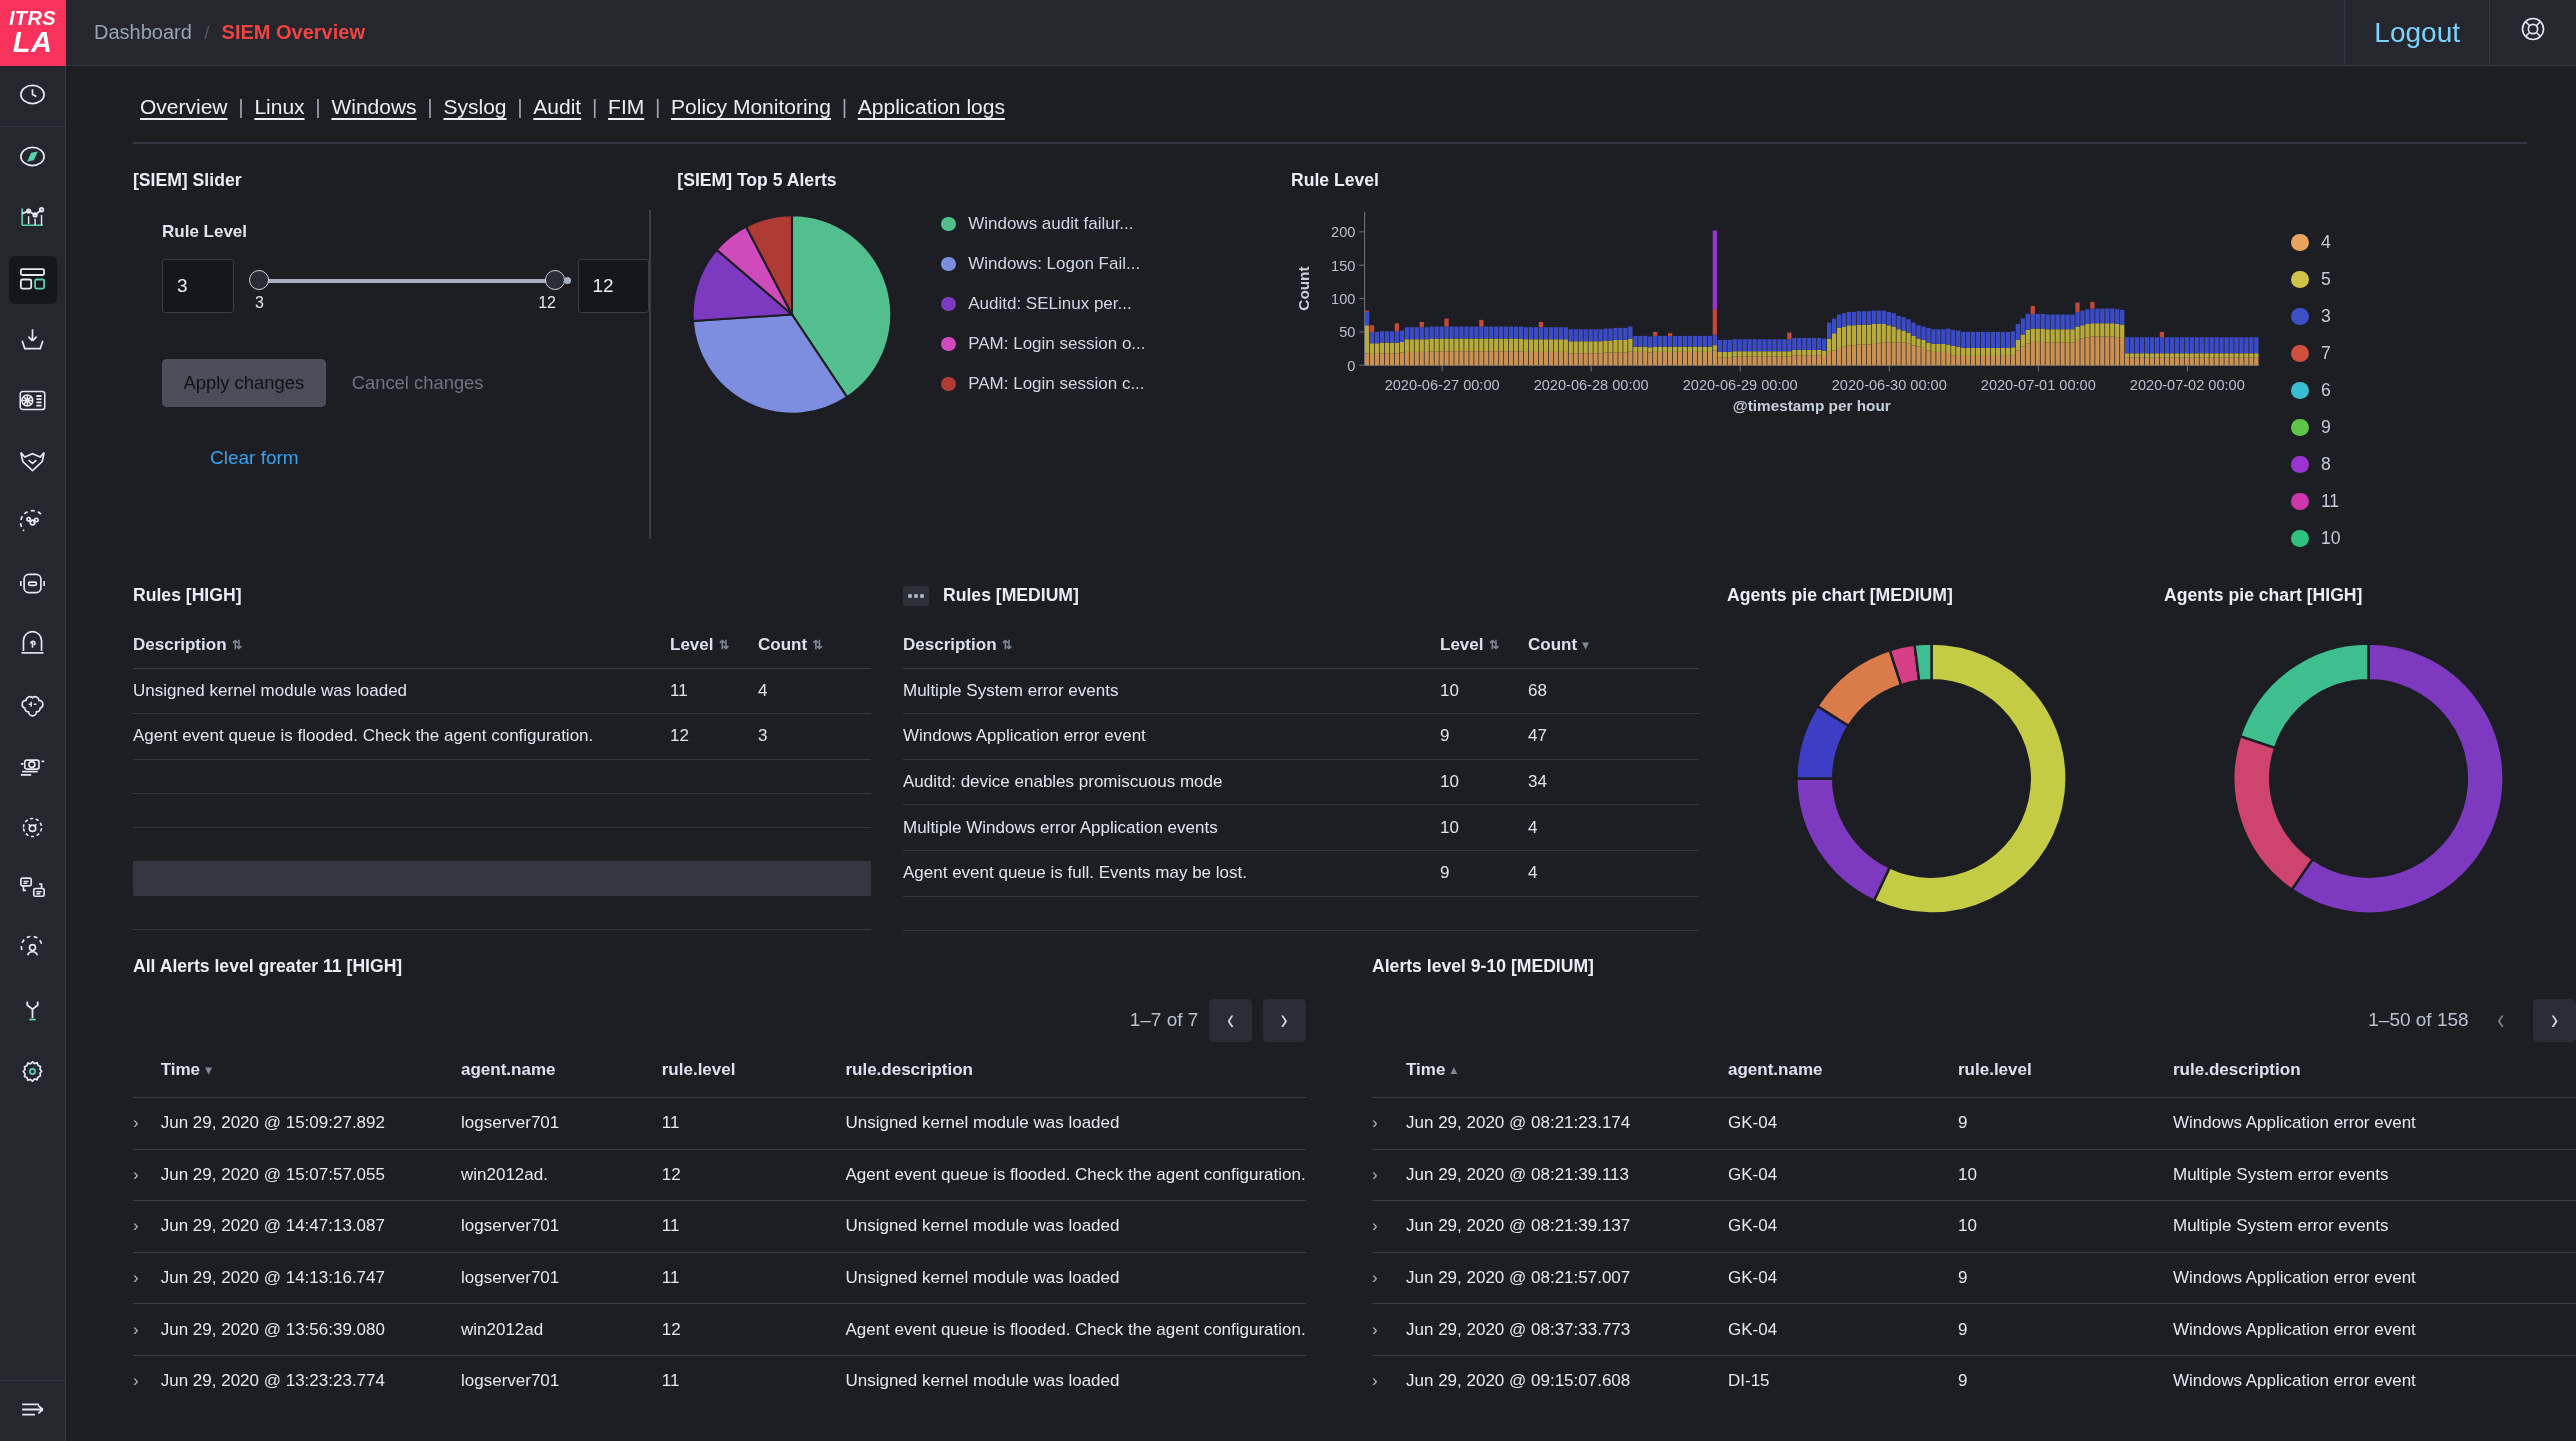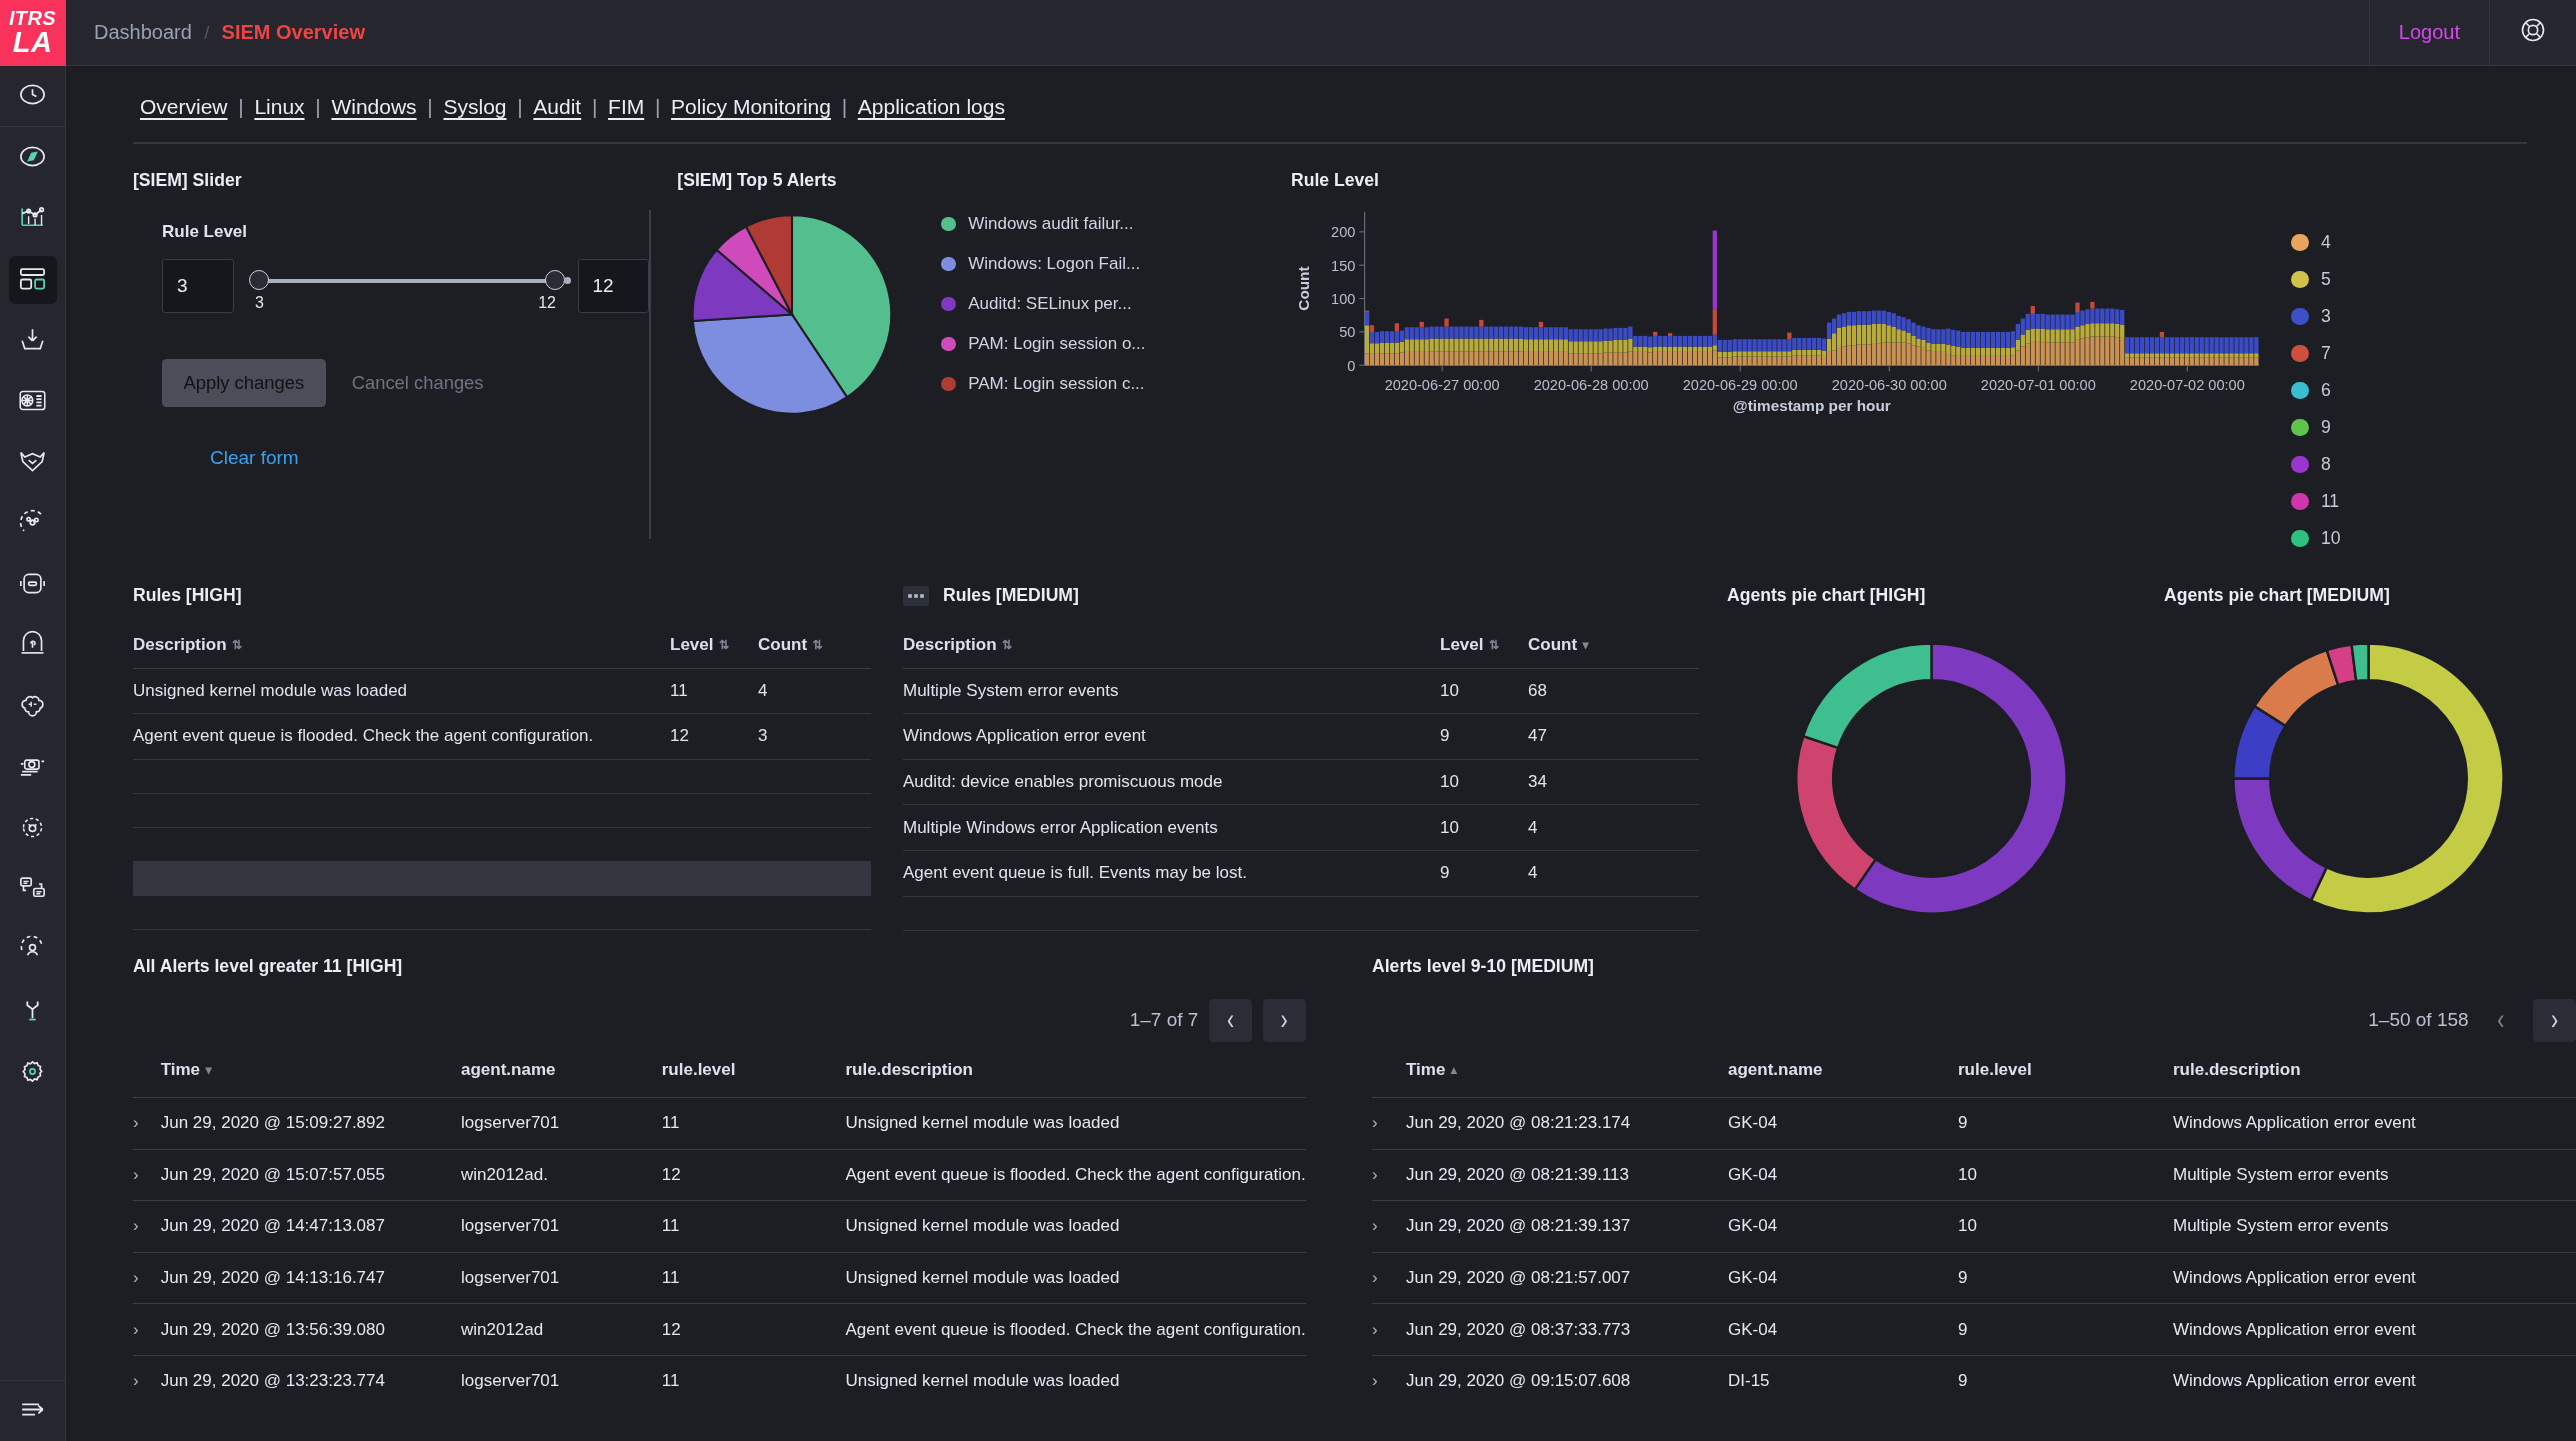--- a/index.html
+++ b/index.html
@@ -47,21 +47,21 @@
     background: #25262e;
     border-bottom: 0.8px solid #343741;
     display: flex; align-items: center;
   }
   .breadcrumb { display: flex; align-items: center; gap: 12.3px; padding-left: 28px; font-size: 20px; }
   .crumb-muted { color: #98a2b3; }
   .crumb-sep { color: #535966; font-size: 18.4px; }
   .crumb-cur { color: #ef4444; font-weight: 700; }
   .topbar-right { margin-left: auto; display: flex; align-items: center; height: 66px; }
   .tb-cell { height: 66px; display: flex; align-items: center; padding: 0 29px; border-left: 0.8px solid #343741; }
-  .tb-cell span { font-size: 20px; color: #d946ef; }
+  .tb-cell span { font-size: 28px; color: #7dd3fc; }
   .tb-cell svg { width: 28px; height: 28px; }
 
   .content { flex: 1 1 auto; padding: 0 0 0 0; overflow: hidden; position: relative; }
 
   .navtabs { padding: 29px 0 0 74px; display: flex; align-items: baseline; gap: 0; font-size: 21px; }
   .navtabs a { color: #e9edf5; text-decoration: underline; text-underline-offset: 3.8px; }
   .navtabs .bar { color: #9aa3b2; padding: 0 10.7px; text-decoration: none; }
   .hr { margin: 23px 49px 0 67px; height: 1.5px; background: #343741; }
 
   
@@ -1134,46 +1134,46 @@
                   <td class="num">4</td>
                 </tr>
               <tr class="blank">
                   <td colspan="3"></td>
                 </tr>
             </tbody>
           </table>
         </div>
 
         <div class="donut-panel" style="width:437px">
-          <div class="panel-title">Agents pie chart [HIGH]</div>
-          <div class="donut-wrap">
-            <svg width="307" height="307" viewBox="0 0 100 100">
-              <g transform="translate(50,50)">
-                <path d="M0 -44 A44 44 0 0 1 -12.9 -42.1 L-9.4 -30.6 A32 32 0 0 0 0 -32 Z" fill="#1d1e24"></path>
-                <path d="M0 -44 A44 44 0 0 1 -25.9 35.6 L-18.8 25.9 A32 32 0 0 0 0 -32 Z" fill="none"></path>
-                <path d="M0,-44 A44,44 0 1,1 -25.0,36.2 L-18.2,26.3 A32,32 0 1,0 0,-32 Z" fill="#7d3ac1" stroke="#1d1e24" stroke-width="0.8"></path>
-                <path d="M-25.0,36.2 A44,44 0 0,1 -41.8,-13.8 L-30.4,-10.0 A32,32 0 0,0 -18.2,26.3 Z" fill="#cf436f" stroke="#1d1e24" stroke-width="0.8"></path>
-                <path d="M-41.8,-13.8 A44,44 0 0,1 0,-44 L0,-32 A32,32 0 0,0 -30.4,-10.0 Z" fill="#3fbf8f" stroke="#1d1e24" stroke-width="0.8"></path>
-              </g>
-            </svg>
-          </div>
-        </div>
-
-        <div class="donut-panel" style="width:437px">
           <div class="panel-title">Agents pie chart [MEDIUM]</div>
           <div class="donut-wrap">
             <svg width="307" height="307" viewBox="0 0 100 100">
               <g transform="translate(50,50)" id="donut2">
                   <path d="M0.000,-44.000 A44,44 0 1,1 -18.734,39.812 L-13.625,28.954 A32,32 0 1,0 0.000,-32.000 Z" fill="#c3cc44" stroke="#1d1e24" stroke-width="0.8"></path>
                   <path d="M-18.734,39.812 A44,44 0 0,1 -44.000,0.000 L-32.000,0.000 A32,32 0 0,0 -13.625,28.954 Z" fill="#7d3ac1" stroke="#1d1e24" stroke-width="0.8"></path>
                   <path d="M-44.000,0.000 A44,44 0 0,1 -37.150,-23.576 L-27.018,-17.146 A32,32 0 0,0 -32.000,0.000 Z" fill="#3d3ec6" stroke="#1d1e24" stroke-width="0.8"></path>
                   <path d="M-37.150,-23.576 A44,44 0 0,1 -13.597,-41.846 L-9.889,-30.434 A32,32 0 0,0 -27.018,-17.146 Z" fill="#d97b4a" stroke="#1d1e24" stroke-width="0.8"></path>
                   <path d="M-13.597,-41.846 A44,44 0 0,1 -5.515,-43.653 L-4.011,-31.748 A32,32 0 0,0 -9.889,-30.434 Z" fill="#d63f85" stroke="#1d1e24" stroke-width="0.8"></path>
                   <path d="M-5.515,-43.653 A44,44 0 0,1 -0.000,-44.000 L-0.000,-32.000 A32,32 0 0,0 -4.011,-31.748 Z" fill="#3fbf8f" stroke="#1d1e24" stroke-width="0.8"></path>
                 </g>
+            </svg>
+          </div>
+        </div>
+
+        <div class="donut-panel" style="width:437px">
+          <div class="panel-title">Agents pie chart [HIGH]</div>
+          <div class="donut-wrap">
+            <svg width="307" height="307" viewBox="0 0 100 100">
+              <g transform="translate(50,50)">
+                <path d="M0 -44 A44 44 0 0 1 -12.9 -42.1 L-9.4 -30.6 A32 32 0 0 0 0 -32 Z" fill="#1d1e24"></path>
+                <path d="M0 -44 A44 44 0 0 1 -25.9 35.6 L-18.8 25.9 A32 32 0 0 0 0 -32 Z" fill="none"></path>
+                <path d="M0,-44 A44,44 0 1,1 -25.0,36.2 L-18.2,26.3 A32,32 0 1,0 0,-32 Z" fill="#7d3ac1" stroke="#1d1e24" stroke-width="0.8"></path>
+                <path d="M-25.0,36.2 A44,44 0 0,1 -41.8,-13.8 L-30.4,-10.0 A32,32 0 0,0 -18.2,26.3 Z" fill="#cf436f" stroke="#1d1e24" stroke-width="0.8"></path>
+                <path d="M-41.8,-13.8 A44,44 0 0,1 0,-44 L0,-32 A32,32 0 0,0 -30.4,-10.0 Z" fill="#3fbf8f" stroke="#1d1e24" stroke-width="0.8"></path>
+              </g>
             </svg>
           </div>
         </div>
       </div>
 
       <div class="alerts">
 
         <div class="alerts-col">
           <div class="panel-title">All Alerts level greater 11 [HIGH]</div>
           <div class="pager">

